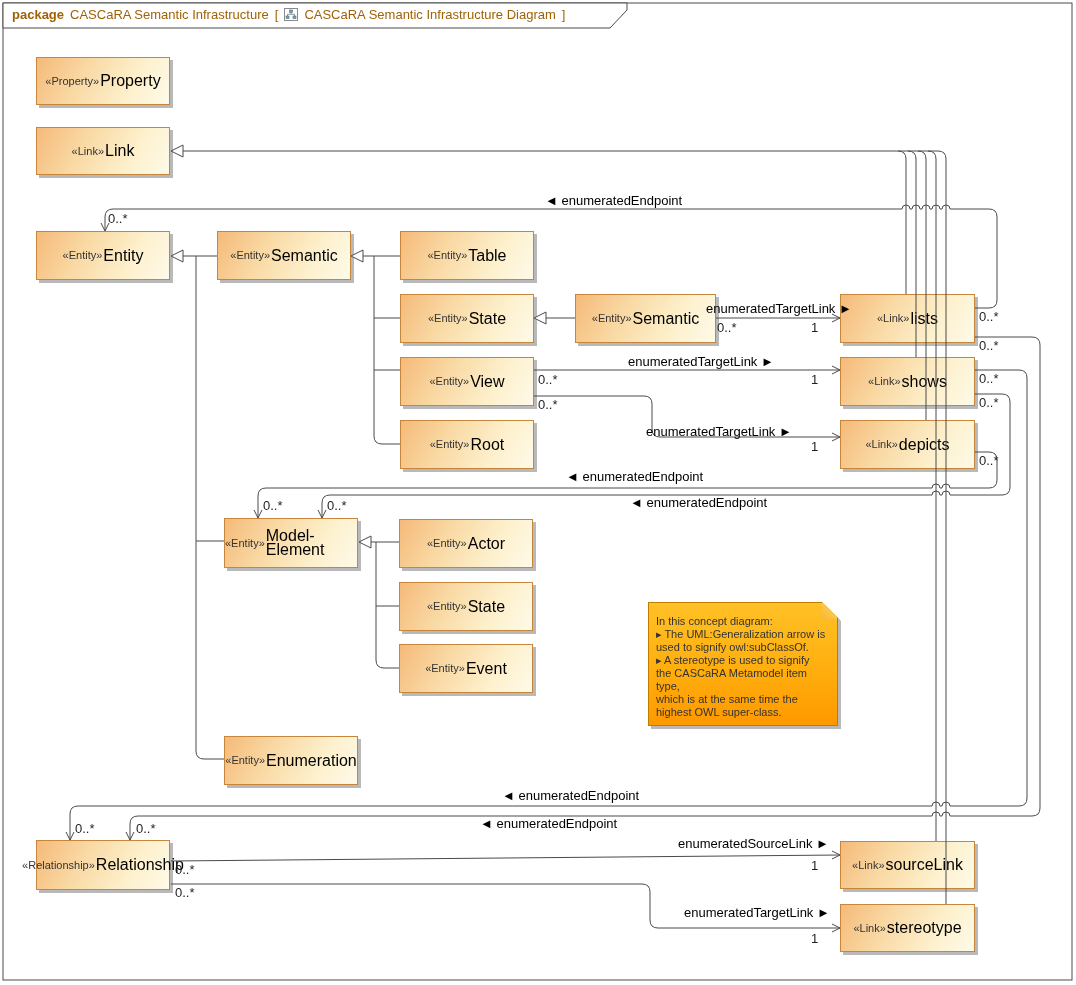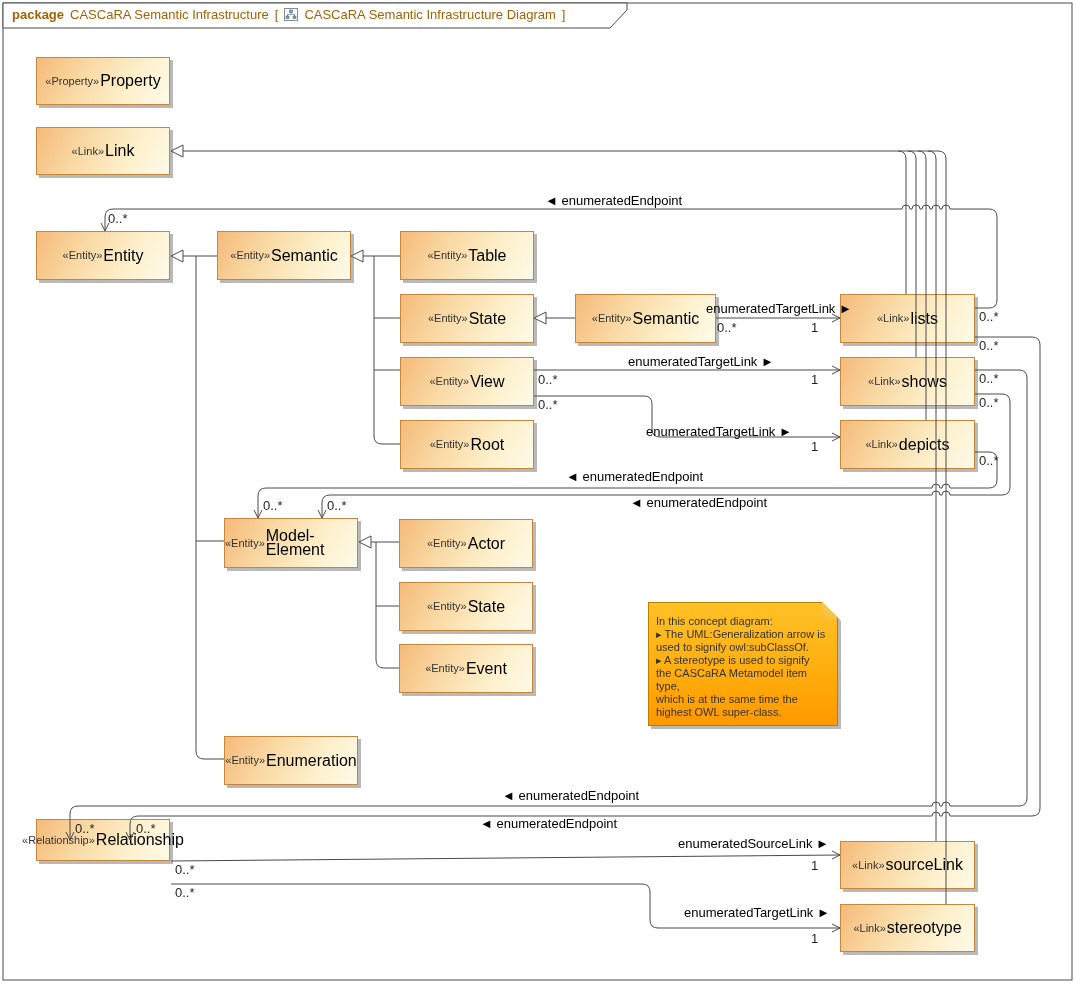--- a/index.html
+++ b/index.html
@@ -110,21 +110,21 @@
         <div class="cname">State</div>
       </div>
       <div class="uml-class" style="left: 399px; top: 644px; width: 134px; height: 49px;">
         <div class="stereo">«Entity»</div>
         <div class="cname">Event</div>
       </div>
       <div class="uml-class" style="left: 224px; top: 736px; width: 134px; height: 49px;">
         <div class="stereo">«Entity»</div>
         <div class="cname">Enumeration</div>
       </div>
-      <div class="uml-class" style="left: 36px; top: 819px; width: 134px; height: 42px;">
+      <div class="uml-class" style="left: 36px; top: 840px; width: 134px; height: 50px;">
         <div class="stereo">«Relationship»</div>
         <div class="cname">Relationship</div>
       </div>
       <div class="uml-class" style="left: 840px; top: 841px; width: 135px; height: 48px;">
         <div class="stereo">«Link»</div>
         <div class="cname">sourceLink</div>
       </div>
       <div class="uml-class" style="left: 840px; top: 904px; width: 135px; height: 48px;">
         <div class="stereo">«Link»</div>
         <div class="cname">stereotype</div>

